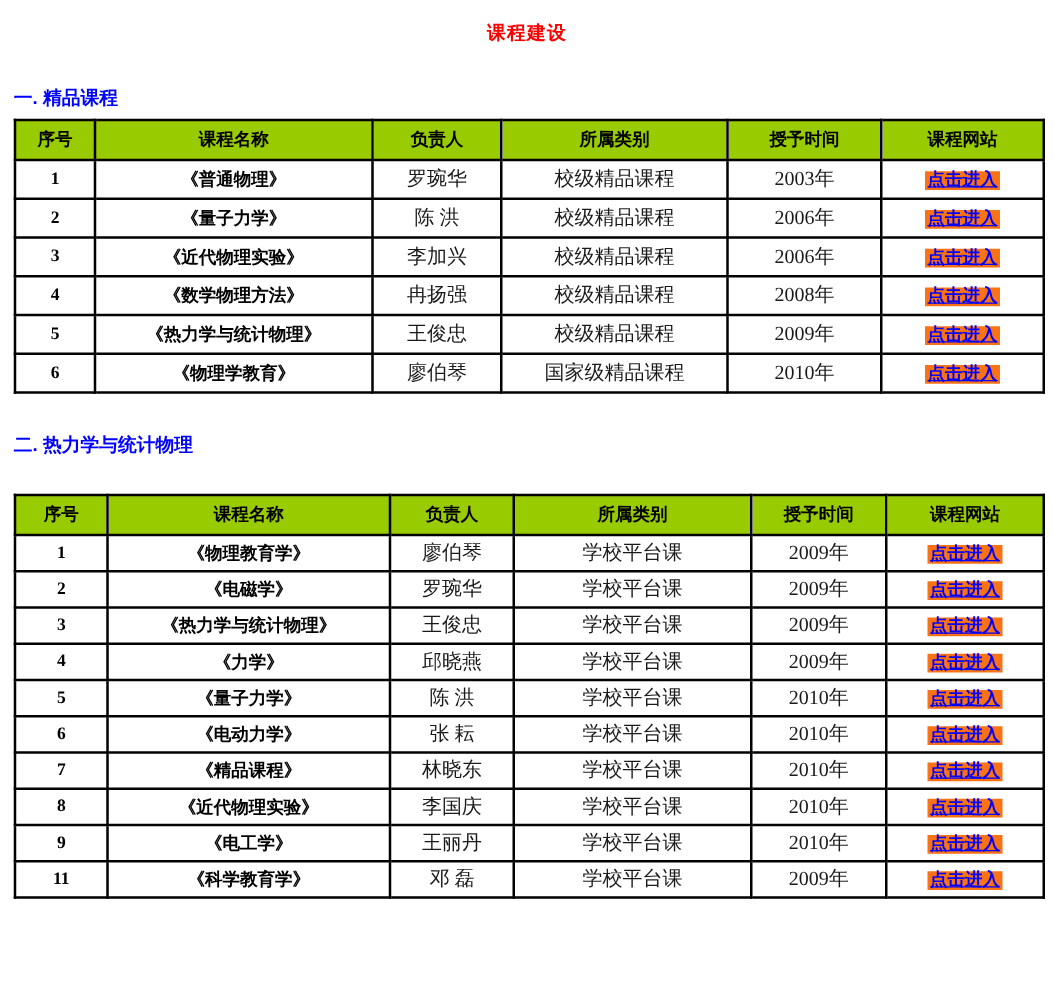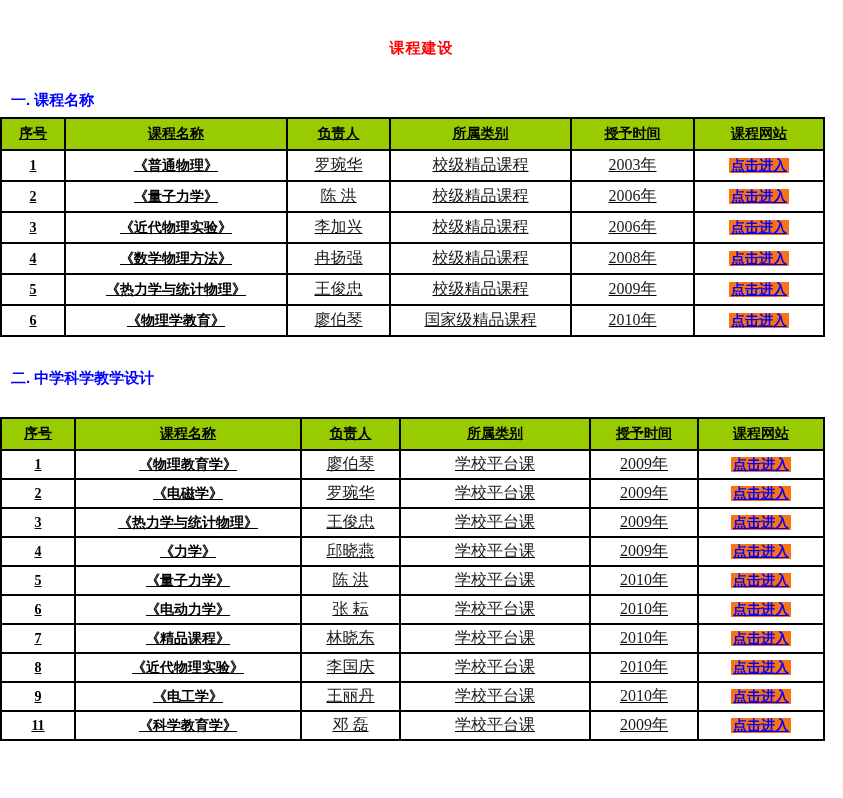--- a/index.html
+++ b/index.html
@@ -7,40 +7,40 @@
     padding: 0;
     background: #ffffff;
   }
   body {
     width: 843px;
     height: 798px;
     font-family: "Liberation Sans", sans-serif;
     overflow: hidden;
   }
   .page-title {
-    padding-top: 39px;
+    padding-top: 17px;
     text-align: center;
     color: #FF0000;
     font-weight: bold;
     font-size: 15px;
     letter-spacing: 1px;
   }
   .section-heading {
     color: #0000FF;
     font-weight: bold;
     font-size: 15px;
     margin: 0;
   }
   .sec-0 .section-heading { margin: 33px 0 7px 11px; }
   .sec-1 .section-heading { margin: 32px 0 29px 11px; }
   table.courses-table {
     border-collapse: collapse;
     table-layout: fixed;
+    margin-left: 11px;
     border: 2px solid #000000;
-    text-decoration: underline;
   }
   table.courses-table th,
   table.courses-table td {
     border: 2px solid #000000;
     text-align: center;
     vertical-align: middle;
     padding: 0;
     overflow: hidden;
     white-space: nowrap;
   }
@@ -82,21 +82,21 @@
   }
 </style>
 </head>
 <body>
 
 <div class="page">
 
   <div class="page-title">课程建设</div>
 
   <section class="sec-0">
-    <h2 class="section-heading">一. 课程名称</h2>
+    <h2 class="section-heading">一. 精品课程</h2>
     <table class="courses-table">
         <colgroup>
           <col style="width: 64px;">
           <col style="width: 222px;">
           <col style="width: 103px;">
           <col style="width: 181px;">
           <col style="width: 123px;">
           <col style="width: 130px;">
         </colgroup>
         <thead>
@@ -156,21 +156,21 @@
             <td class="plain">廖伯琴</td>
             <td class="plain">国家级精品课程</td>
             <td class="plain">2010年</td>
             <td><a class="enter-link" href="#">点击进入</a></td>
           </tr>
         </tbody>
       </table>
   </section>
 
   <section class="sec-1">
-    <h2 class="section-heading">二. 中学科学教学设计</h2>
+    <h2 class="section-heading">二. 热力学与统计物理</h2>
     <table class="courses-table">
         <colgroup>
           <col style="width: 74px;">
           <col style="width: 226px;">
           <col style="width: 99px;">
           <col style="width: 190px;">
           <col style="width: 108px;">
           <col style="width: 126px;">
         </colgroup>
         <thead>

